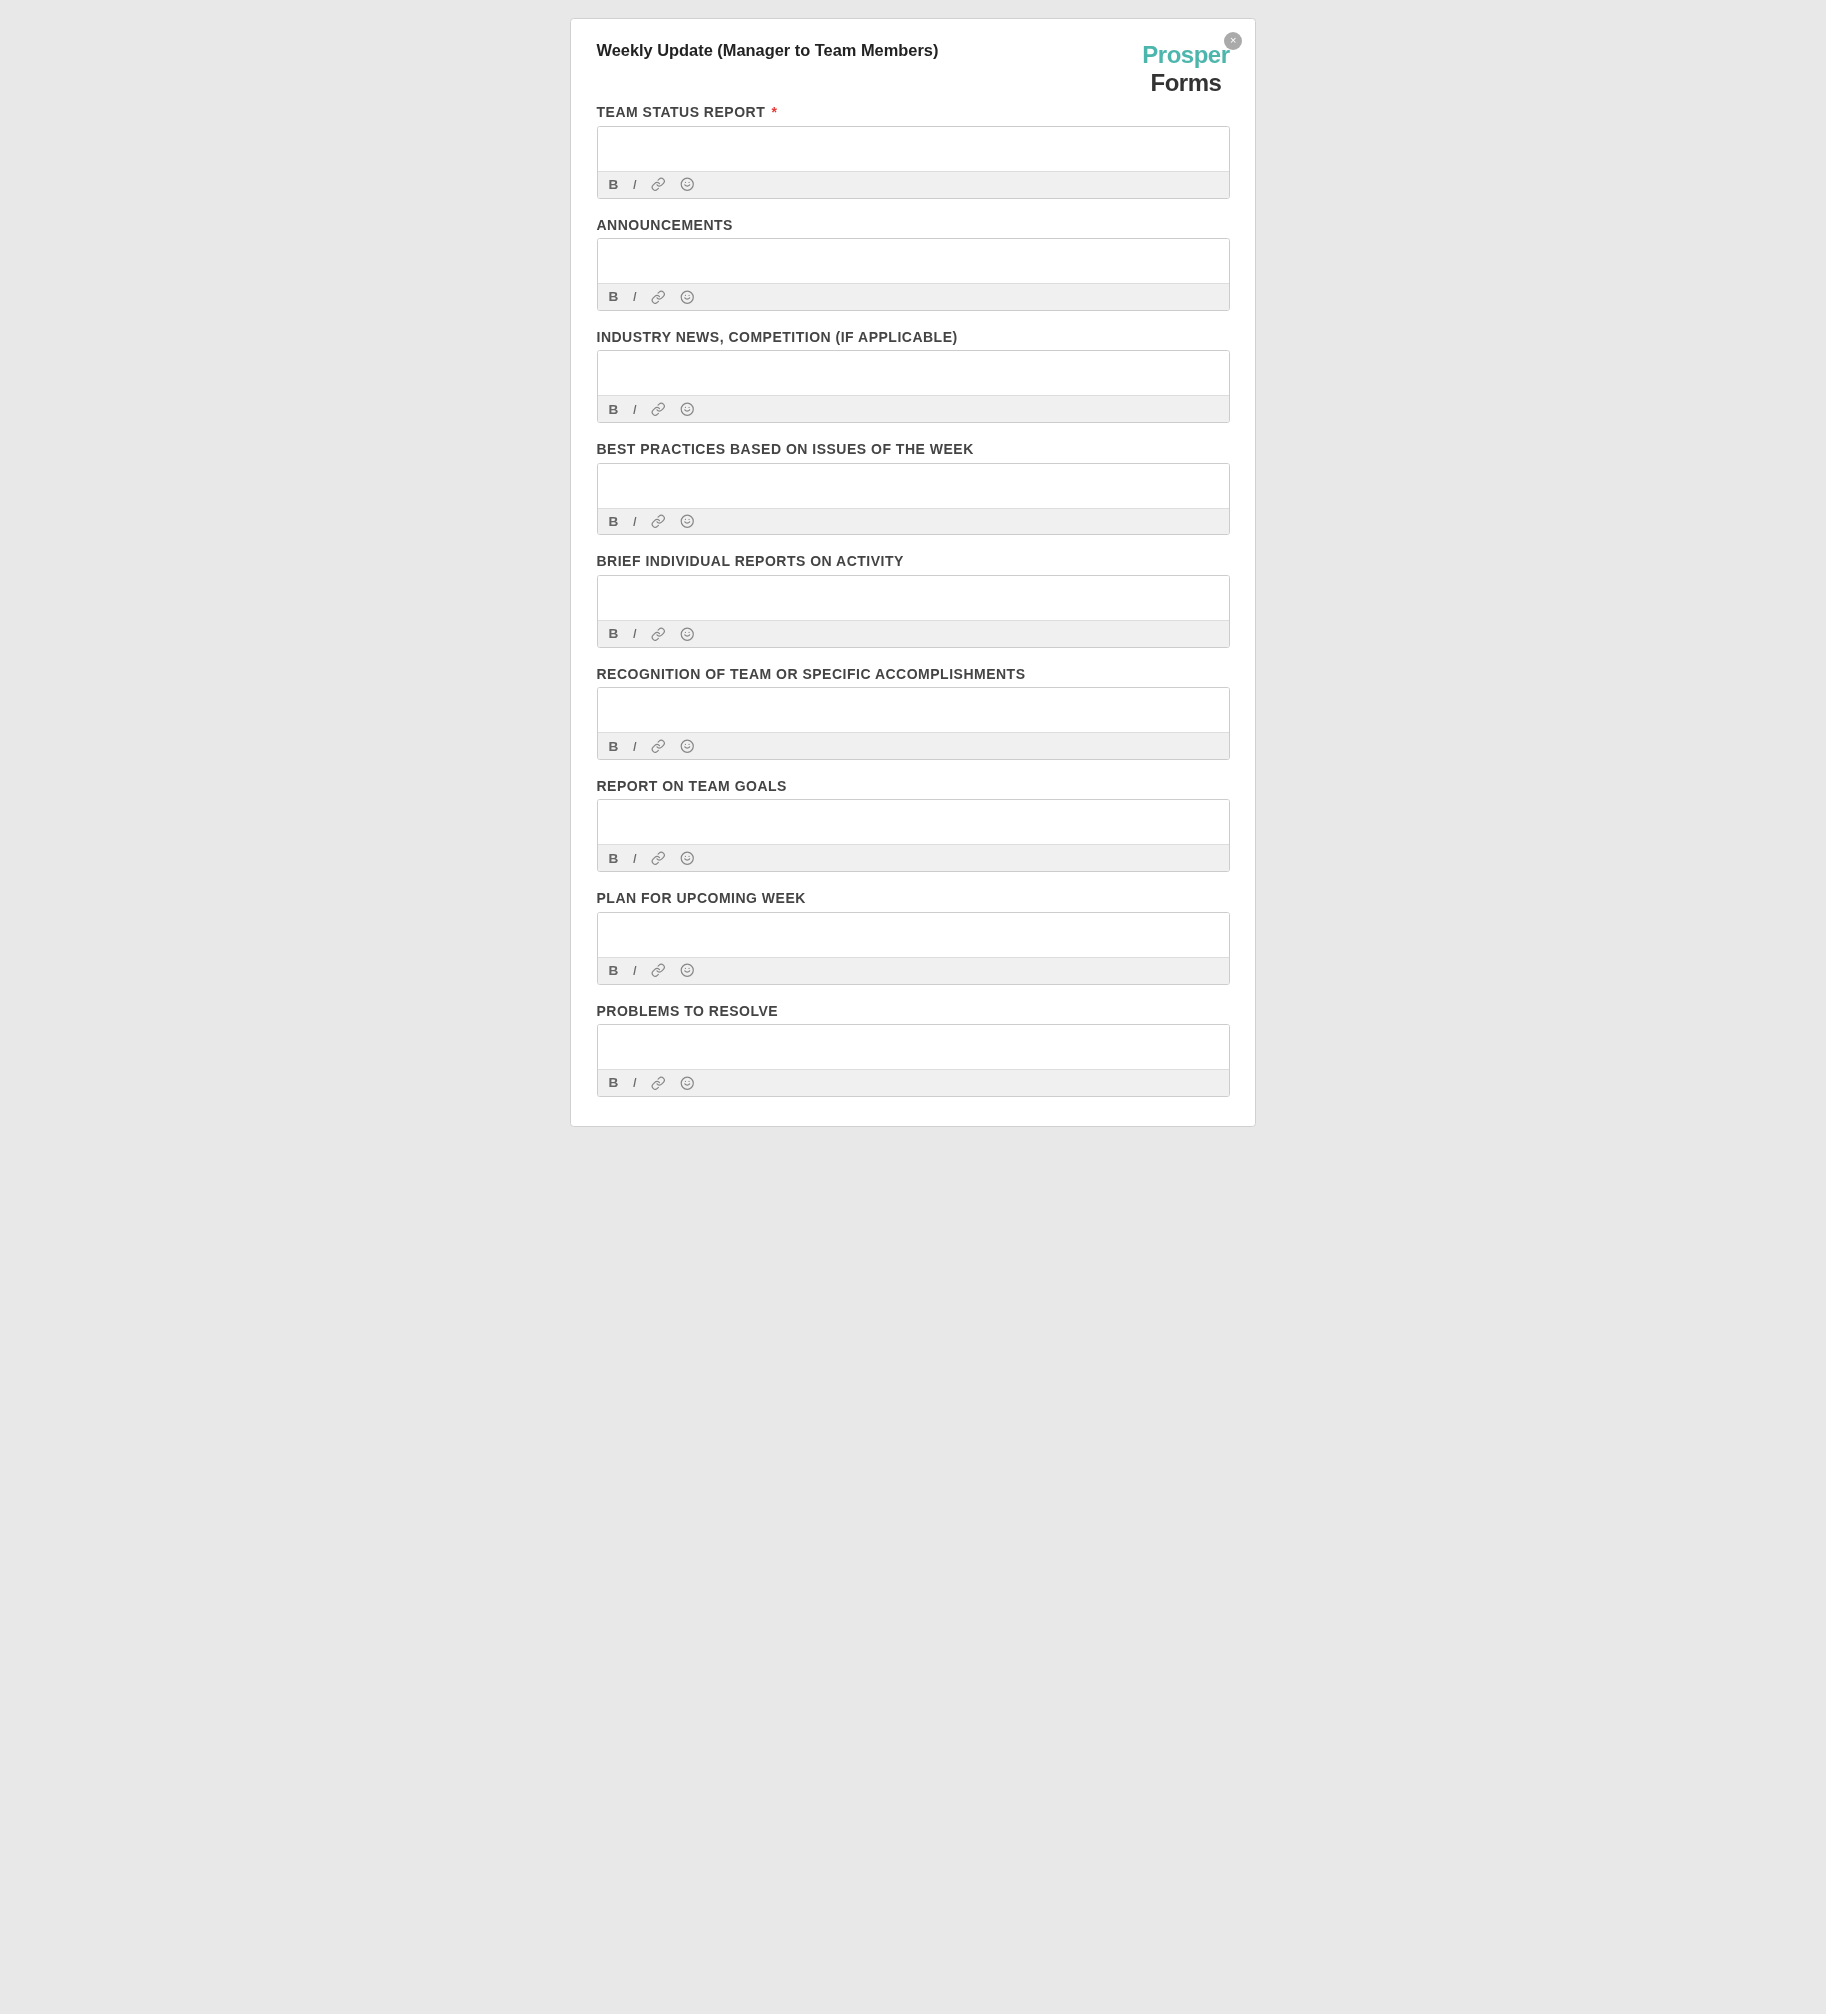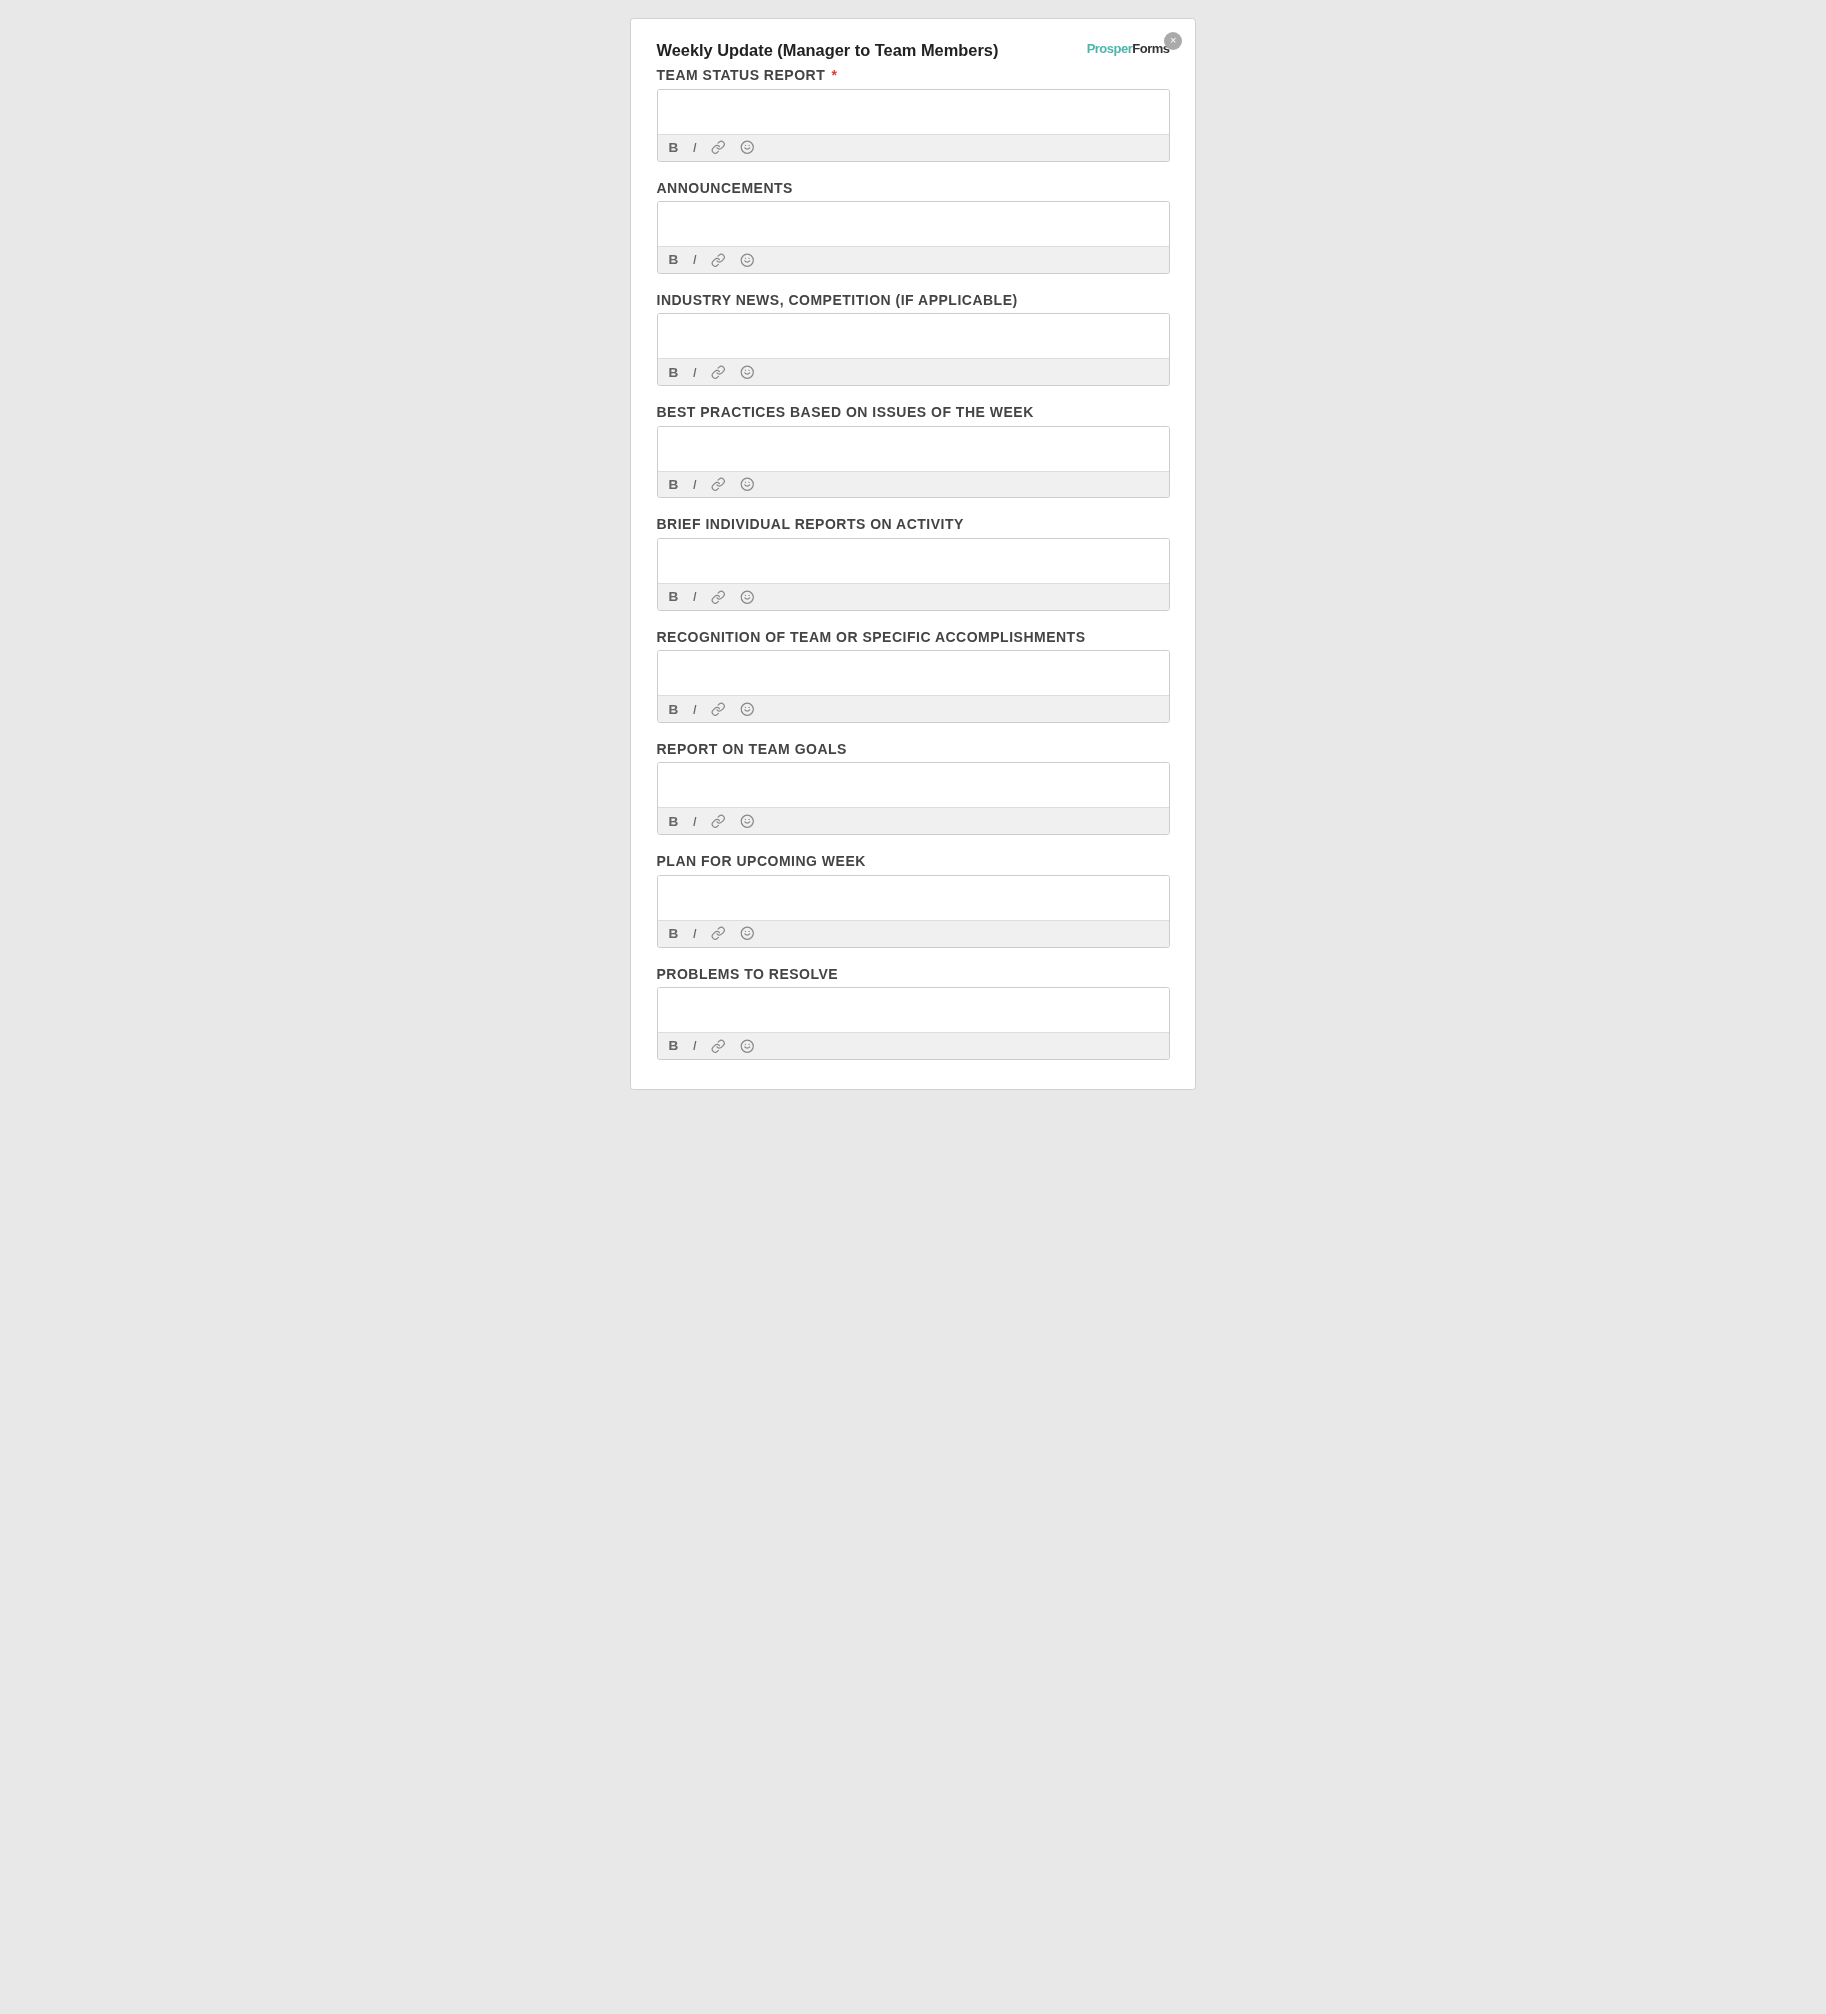--- a/index.html
+++ b/index.html
@@ -15,44 +15,45 @@
       justify-content: center;
       align-items: flex-start;
       min-height: 100vh;
       padding: 18px;
     }
 
     .form-container {
       background: #ffffff;
       border: 0.9px solid #d0d0d0;
       border-radius: 3.6px;
-      width: 566px;
+      width: 686px;
       padding: 22px 25.5px 29px 25.5px;
       position: relative;
     }
 
     .form-header {
       display: flex;
       justify-content: space-between;
       align-items: flex-start;
       margin-bottom: 3.6px;
     }
 
     .form-title {
       font-size: 16.4px;
       font-weight: 700;
       color: #222;
     }
 
     .brand-logo {
       display: flex;
       align-items: center;
-      font-size: 13px;
+      font-size: 24px;
       font-weight: 700;
       letter-spacing: -0.5px;
+      flex-direction: column;
     }
 
     .brand-prosper {
       color: #4db6ac;
     }
 
     .brand-forms {
       color: #333;
     }
 

